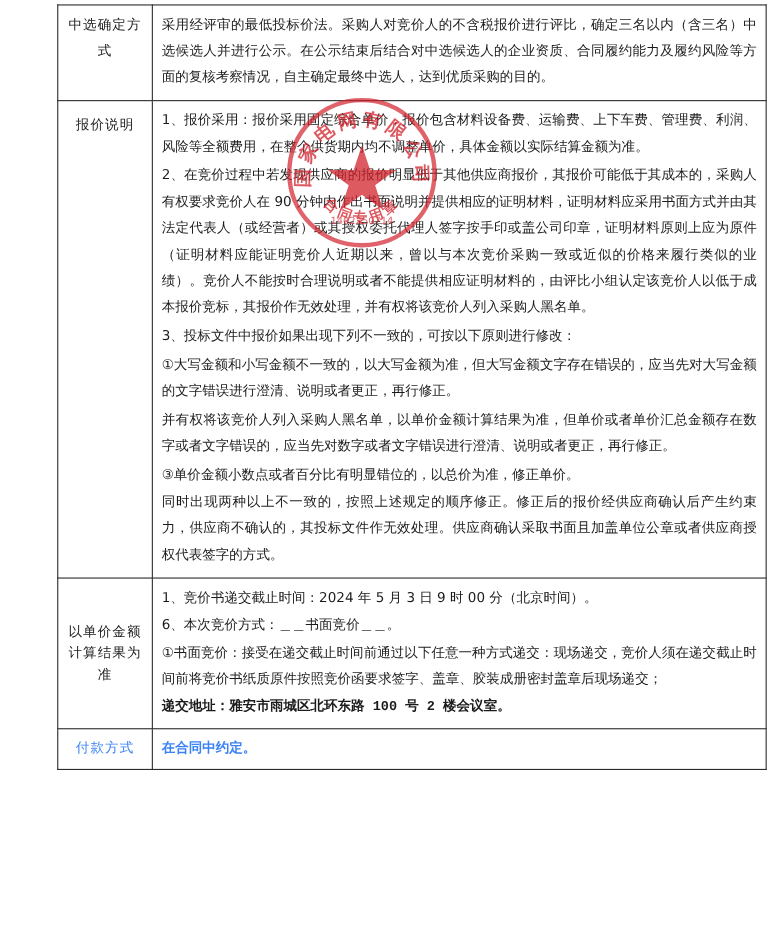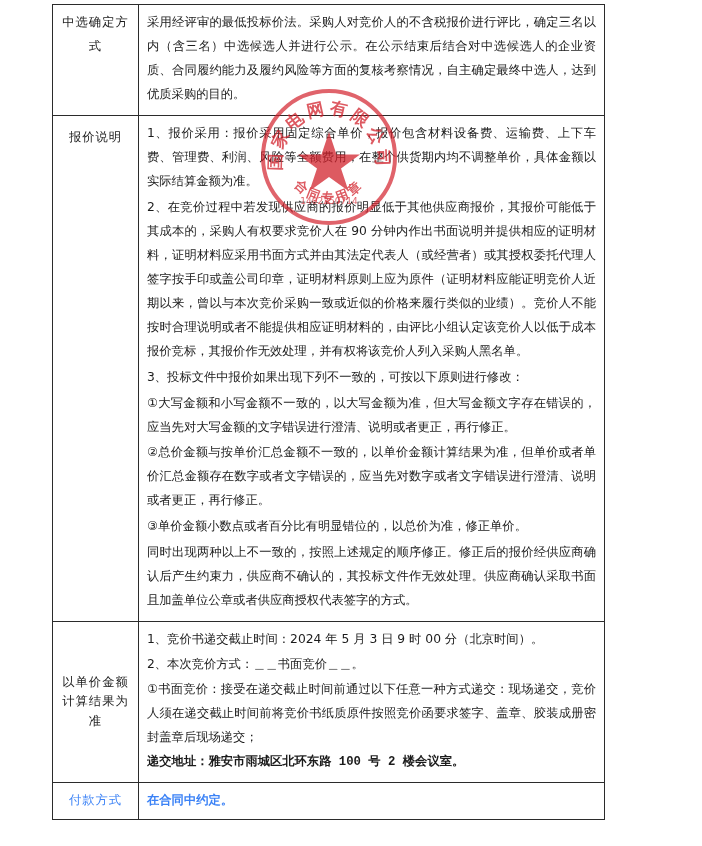--- a/index.html
+++ b/index.html
@@ -16,21 +16,21 @@
     overflow: hidden;
   }
   .page {
     position: relative;
     width: 702px;
     height: 846px;
     box-sizing: border-box;
   }
   table.doc {
     border-collapse: collapse;
-    width: 553px;
+    width: 645px;
     margin-left: 52px;
     margin-top: 4px;
     table-layout: fixed;
     padding-left: 20px;
   }
   table.doc td {
     border: 1px solid #2b2b2b;
     vertical-align: top;
     padding: 6px 8px 6px 8px;
     font-size: 12.3px;
@@ -112,31 +112,31 @@
         </td>
       </tr>
 
       <tr>
         <td class="label top">报价说明</td>
         <td class="body">
           <p class="para">1、报价采用：报价采用固定综合单价，报价包含材料设备费、运输费、上下车费、管理费、利润、风险等全额费用，在整个供货期内均不调整单价，具体金额以实际结算金额为准。</p>
           <p class="para">2、在竞价过程中若发现供应商的报价明显低于其他供应商报价，其报价可能低于其成本的，采购人有权要求竞价人在 90 分钟内作出书面说明并提供相应的证明材料，证明材料应采用书面方式并由其法定代表人（或经营者）或其授权委托代理人签字按手印或盖公司印章，证明材料原则上应为原件（证明材料应能证明竞价人近期以来，曾以与本次竞价采购一致或近似的价格来履行类似的业绩）。竞价人不能按时合理说明或者不能提供相应证明材料的，由评比小组认定该竞价人以低于成本报价竞标，其报价作无效处理，并有权将该竞价人列入采购人黑名单。</p>
           <p class="para">3、投标文件中报价如果出现下列不一致的，可按以下原则进行修改：</p>
           <p class="para">①大写金额和小写金额不一致的，以大写金额为准，但大写金额文字存在错误的，应当先对大写金额的文字错误进行澄清、说明或者更正，再行修正。</p>
-          <p class="para">②总价金额与按单价汇总金额不一致的，以单价金额计算结果为准，但单价或者单价汇总金额存在数字或者文字错误的，应当先对数字或者文字错误进行澄清、说明或者更正，再行修正。</p>
+          <p class="para">并有权将该竞价人列入采购人黑名单，以单价金额计算结果为准，但单价或者单价汇总金额存在数字或者文字错误的，应当先对数字或者文字错误进行澄清、说明或者更正，再行修正。</p>
           <p class="para">③单价金额小数点或者百分比有明显错位的，以总价为准，修正单价。</p>
           <p class="para">同时出现两种以上不一致的，按照上述规定的顺序修正。修正后的报价经供应商确认后产生约束力，供应商不确认的，其投标文件作无效处理。供应商确认采取书面且加盖单位公章或者供应商授权代表签字的方式。</p>
         </td>
       </tr>
 
       <tr>
         <td class="label thin-l">以单价金额计算结果为准</td>
         <td class="body tight">
           <p>1、竞价书递交截止时间：2024 年 5 月 3 日 9 时 00 分（北京时间）。</p>
-          <p>2、本次竞价方式：＿＿书面竞价＿＿。</p>
+          <p>6、本次竞价方式：＿＿书面竞价＿＿。</p>
           <p>①书面竞价：接受在递交截止时间前通过以下任意一种方式递交：现场递交，竞价人须在递交截止时间前将竞价书纸质原件按照竞价函要求签字、盖章、胶装成册密封盖章后现场递交；</p>
           <p class="addr">递交地址：雅安市雨城区北环东路 100 号 2 楼会议室。</p>
         </td>
       </tr>
 
       <tr>
         <td class="label thin-l faded">付款方式</td>
         <td class="body thin faded">
           <p>在合同中约定。</p>
         </td>

